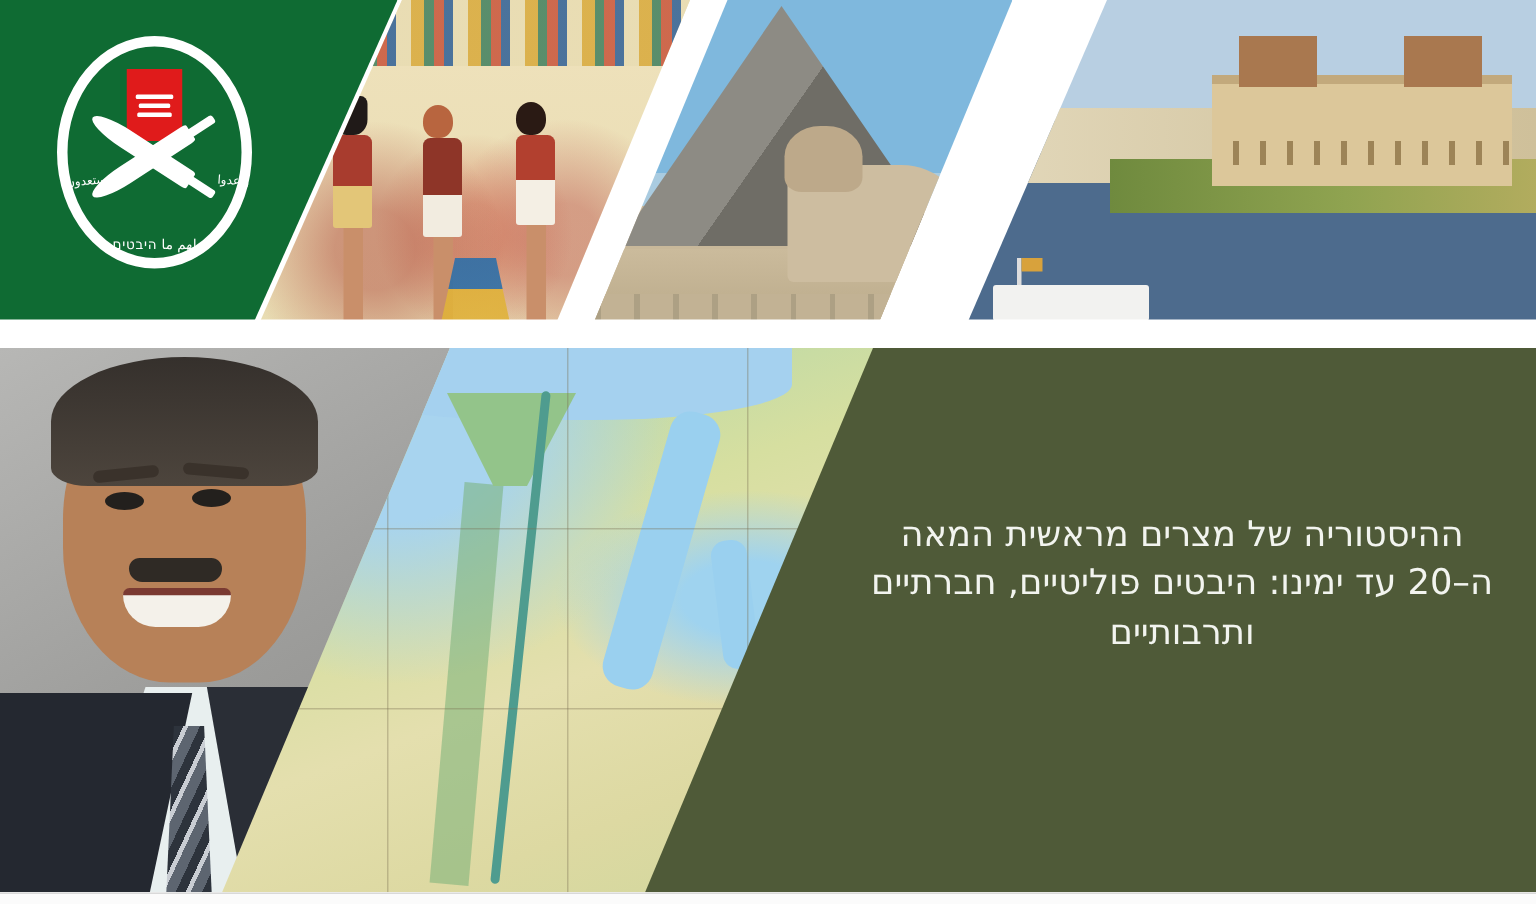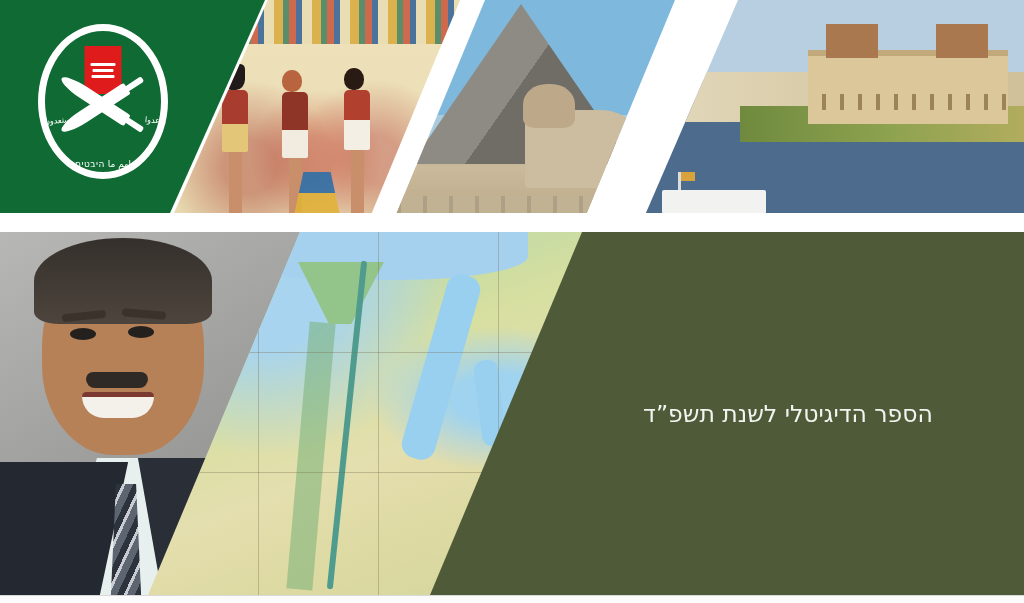--- a/index.html
+++ b/index.html
@@ -390,19 +390,19 @@
       <div class="nile-line"></div>
       <div class="grid-v" style="left:110px"></div>
       <div class="grid-v" style="left:230px"></div>
       <div class="grid-v" style="left:350px"></div>
       <div class="grid-h" style="top:120px"></div>
       <div class="grid-h" style="top:240px"></div>
     </div>
 
     <div class="bpanel p-text">
       <div class="text-block">
-        <div class="subtitle">הספר הדיגיטלי לשנת תשפ”ד</div>
+        <div class="title">ההיסטוריה של מצרים מראשית המאה ה–20 עד ימינו: היבטים פוליטיים, חברתיים ותרבותיים</div>
       </div>
     </div>
   </div>
 
   <div class="bottom-edge"></div>
 </div>
 
 </body></html>

